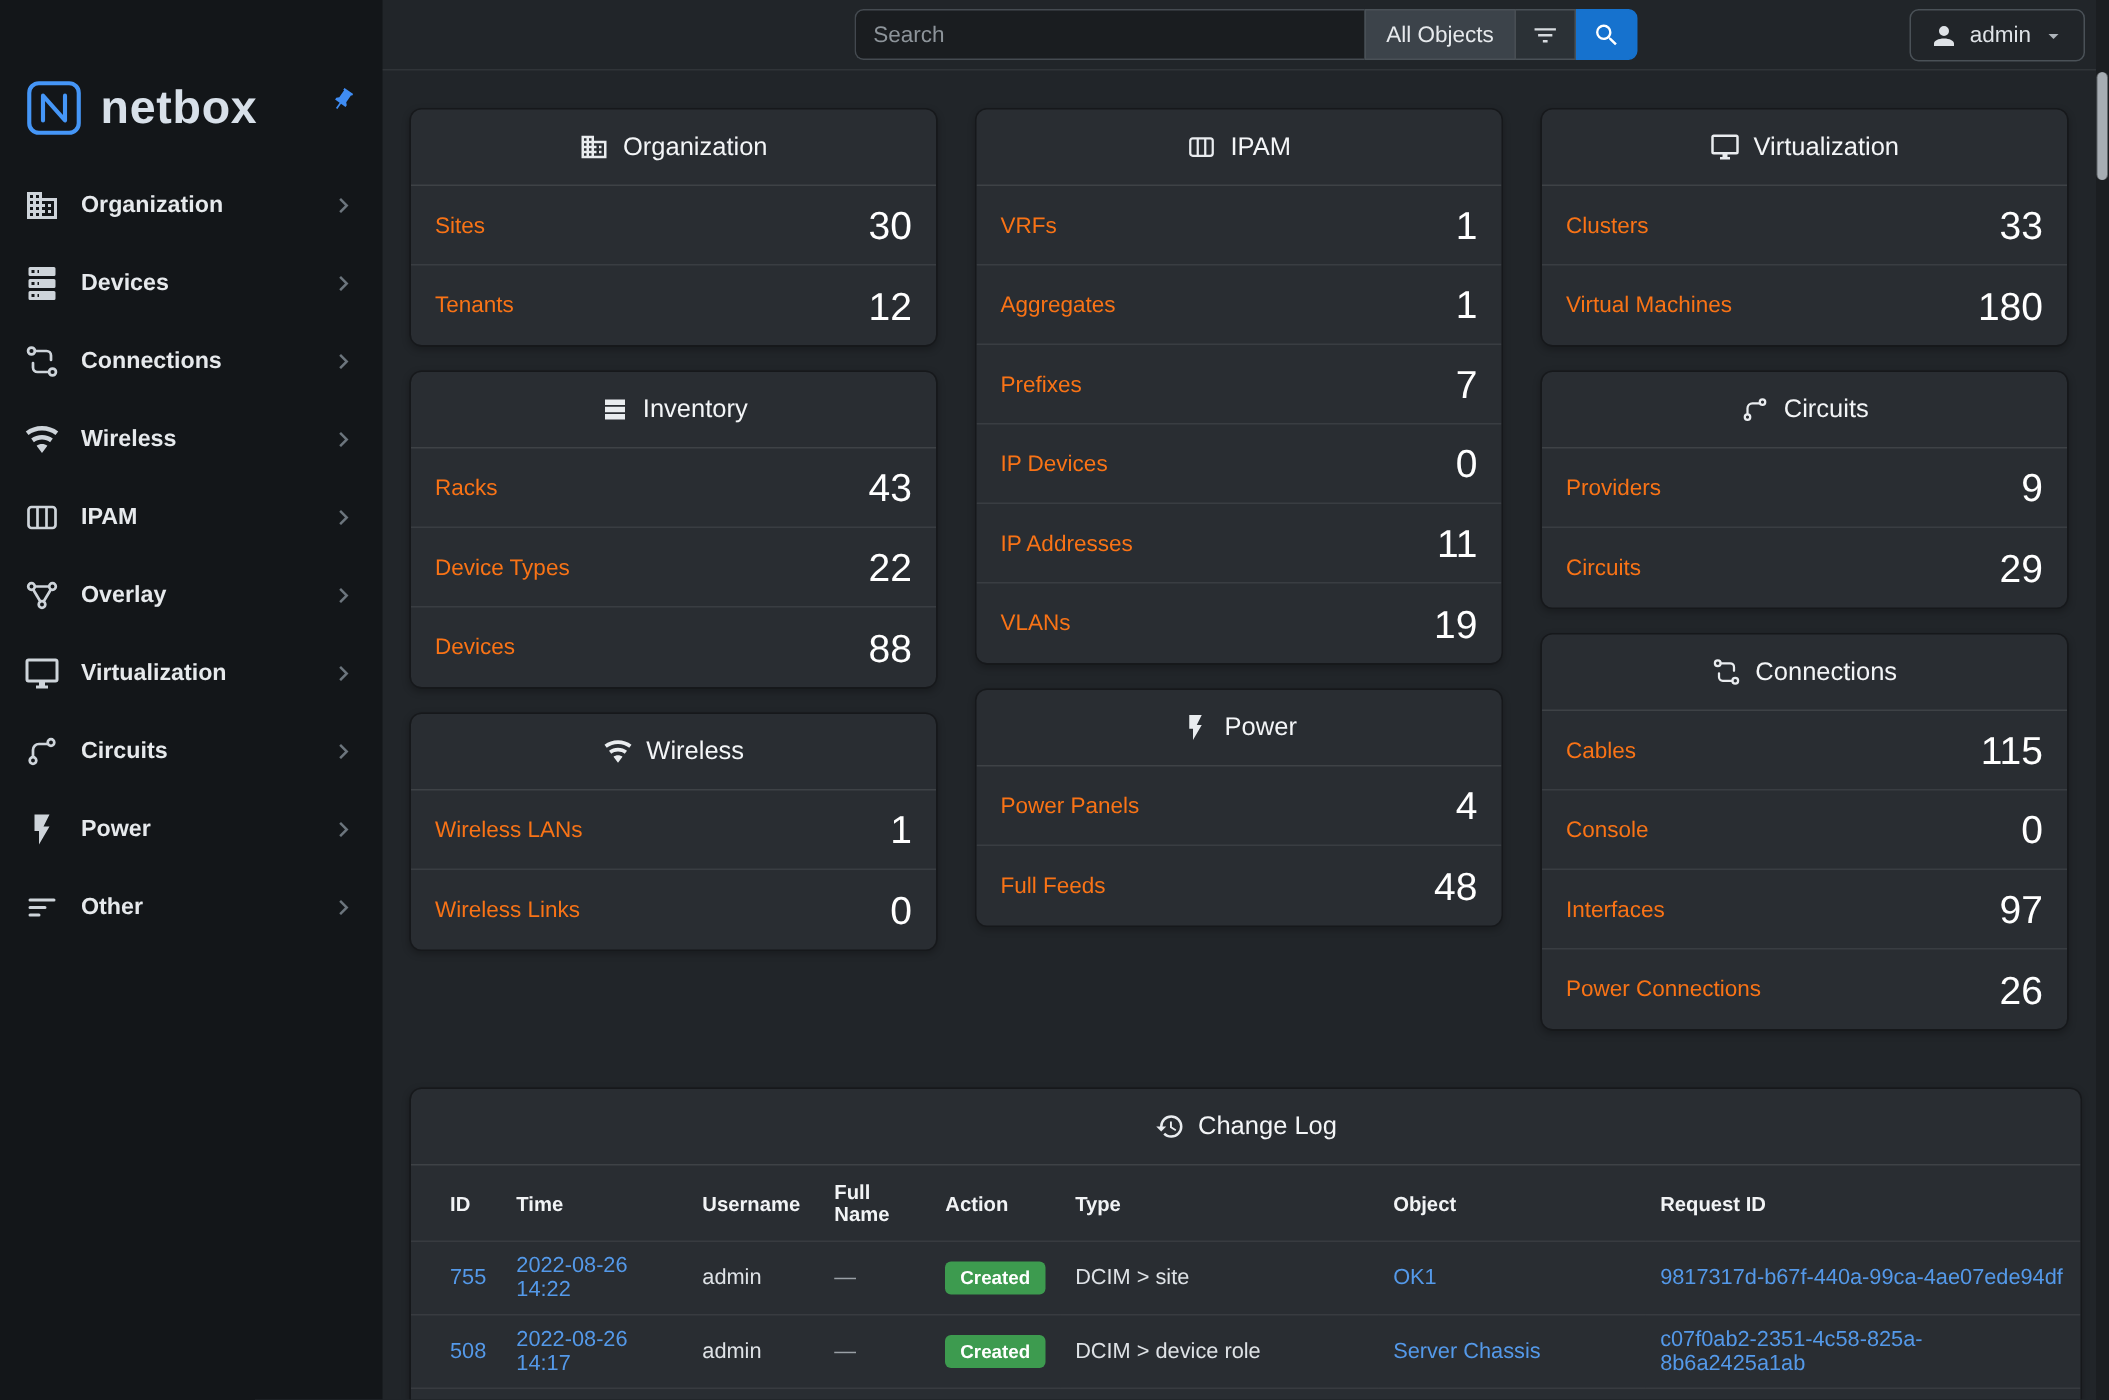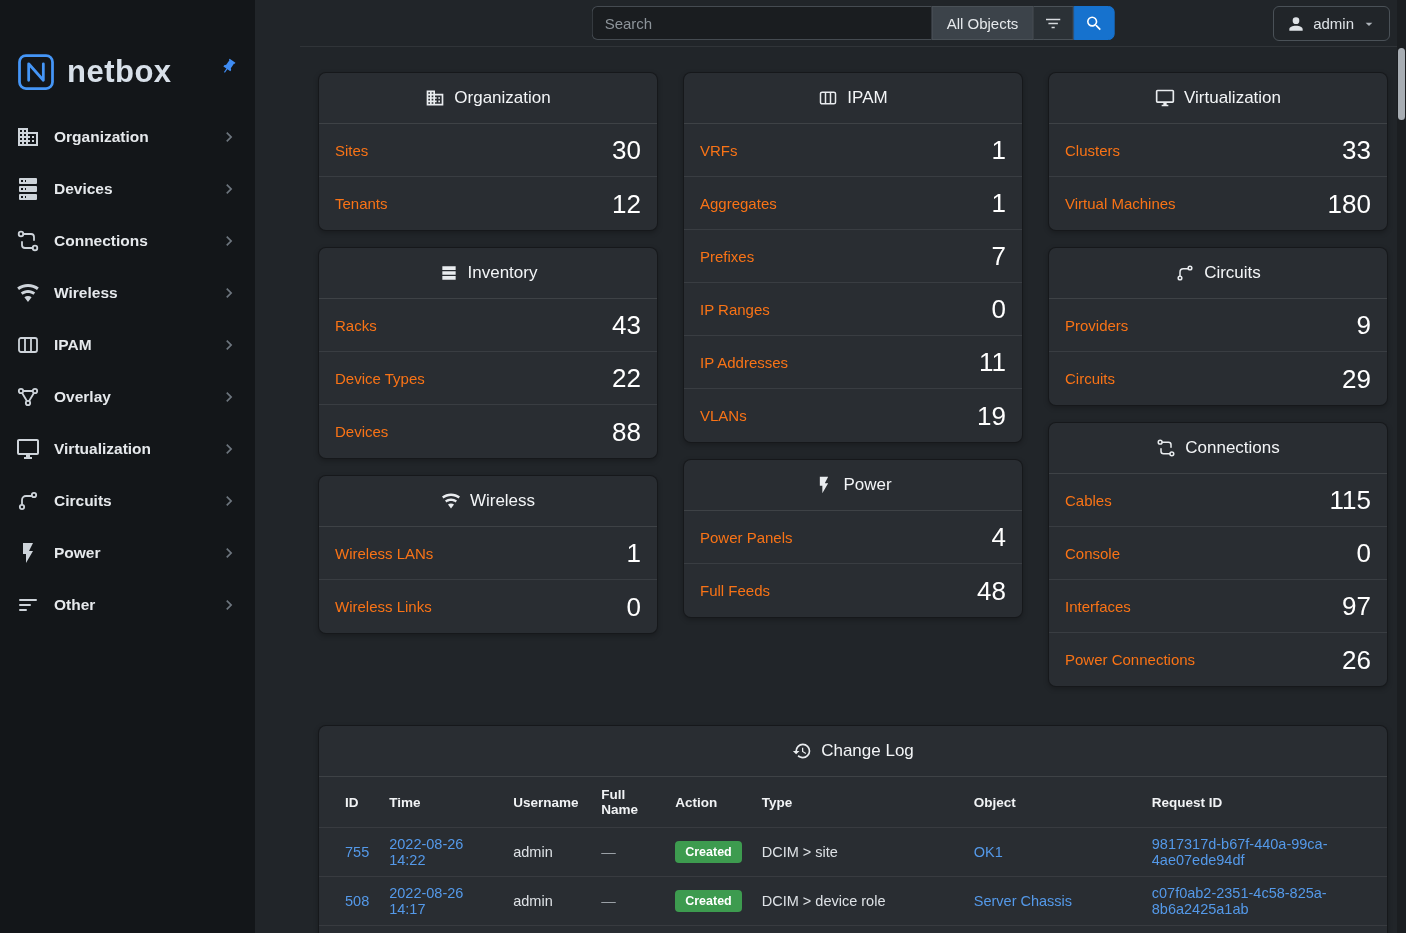--- a/index.html
+++ b/index.html
@@ -21,21 +21,21 @@
   .pin-btn svg { width: 100%; height: 100%; }
   .menu { display: flex; flex-direction: column; }
   .menu-item { height: 52px; display: flex; align-items: center; gap: 14px; padding: 0 16px; cursor: pointer; }
   .mi { width: 24px; height: 24px; color: #ced4da; flex-shrink: 0; }
   .mi svg { width: 100%; height: 100%; }
   .menu-item .label { flex: 1; font-size: 15.5px; font-weight: 600; color: #e6e9ec; }
   .chev { width: 20px; height: 20px; color: #6c757d; }
   .chev svg { width: 100%; height: 100%; }
 
   
-  .main { flex: 1; display: flex; flex-direction: column; height: 100%; min-width: 0; margin-left: 45px; }
+  .main { flex: 1; display: flex; flex-direction: column; height: 100%; min-width: 0; }
   .topbar { height: 47px; flex-shrink: 0; position: relative; border-bottom: 1px solid rgba(255,255,255,0.07); }
   .search-group { position: absolute; left: 50%; transform: translateX(-50%); top: 6px; display: flex; height: 34px; }
   .search-input { width: 340px; height: 34px; background: #1a1d20; border: 1px solid #454b51; border-right: none; border-radius: 6px 0 0 6px; color: #dee2e6; padding: 0 12px; font-size: 15px; outline: none; font-family: "Liberation Sans", sans-serif; }
   .search-input::placeholder { color: #8d949a; }
   .btn { border: 1px solid #4a5157; display: flex; align-items: center; justify-content: center; cursor: pointer; font-family: "Liberation Sans", sans-serif; }
   .scope-btn { background: #3c434a; color: #e6e9ec; font-size: 15px; padding: 0 14px; text-align: right; }
   .filter-btn { background: #2b3136; border-left: none; color: #d7dbdf; width: 40px; }
   .filter-btn svg { width: 19px; height: 19px; }
   .search-btn { background: #1672ce; border-color: #1672ce; border-radius: 0 6px 6px 0; color: #fff; width: 41px; }
   .search-btn svg { width: 19px; height: 19px; }
@@ -308,21 +308,21 @@
             </div>
             <div class="stat-row">
               <a class="stat-label">Aggregates</a>
               <a class="stat-value">1</a>
             </div>
             <div class="stat-row">
               <a class="stat-label">Prefixes</a>
               <a class="stat-value">7</a>
             </div>
             <div class="stat-row">
-              <a class="stat-label">IP Ranges</a>
+              <a class="stat-label">IP Devices</a>
               <a class="stat-value">0</a>
             </div>
             <div class="stat-row">
               <a class="stat-label">IP Addresses</a>
               <a class="stat-value">11</a>
             </div>
             <div class="stat-row">
               <a class="stat-label">VLANs</a>
               <a class="stat-value">19</a>
             </div>

